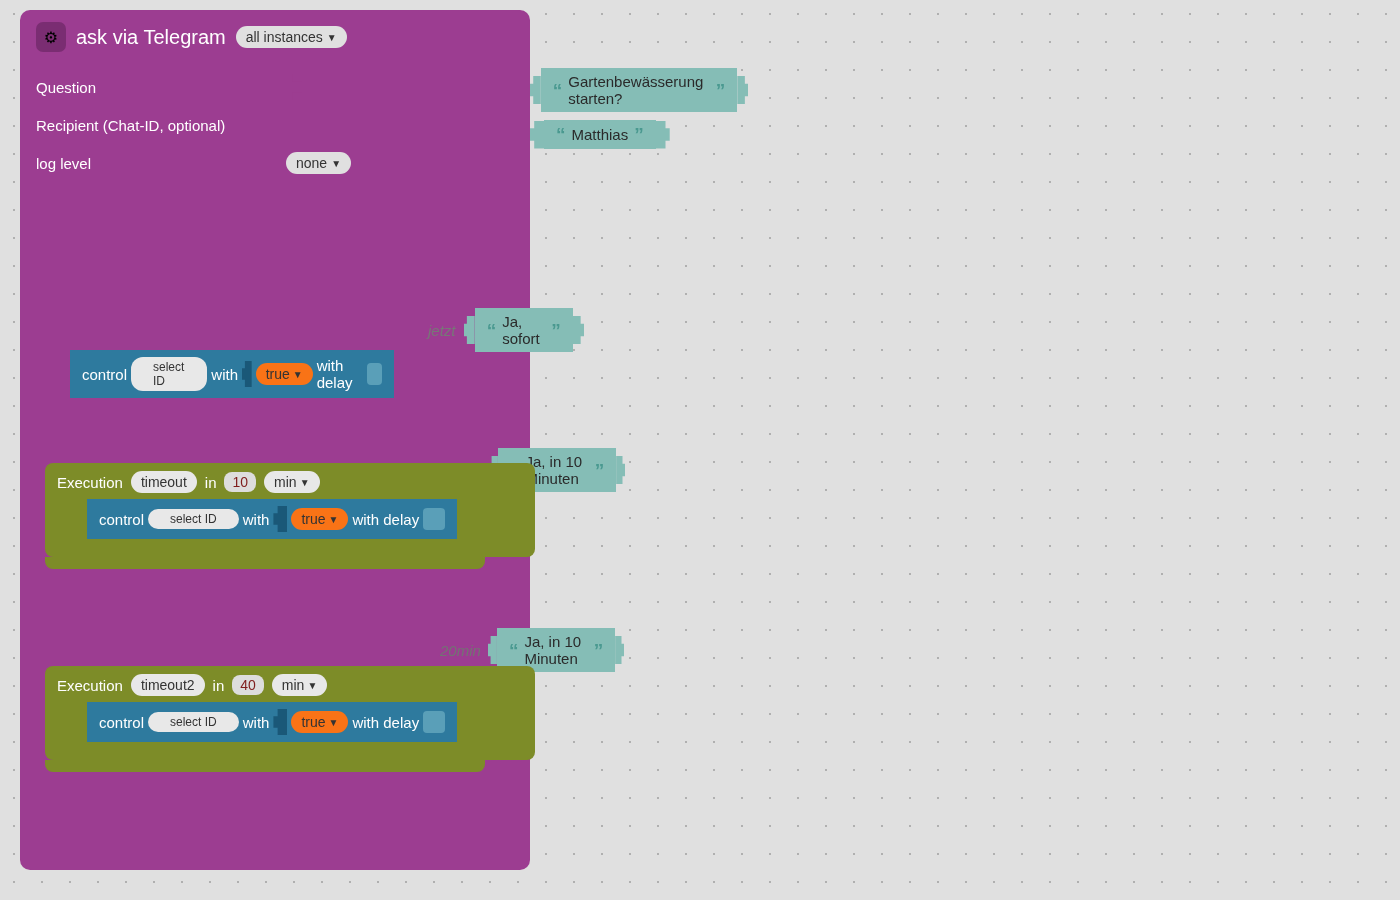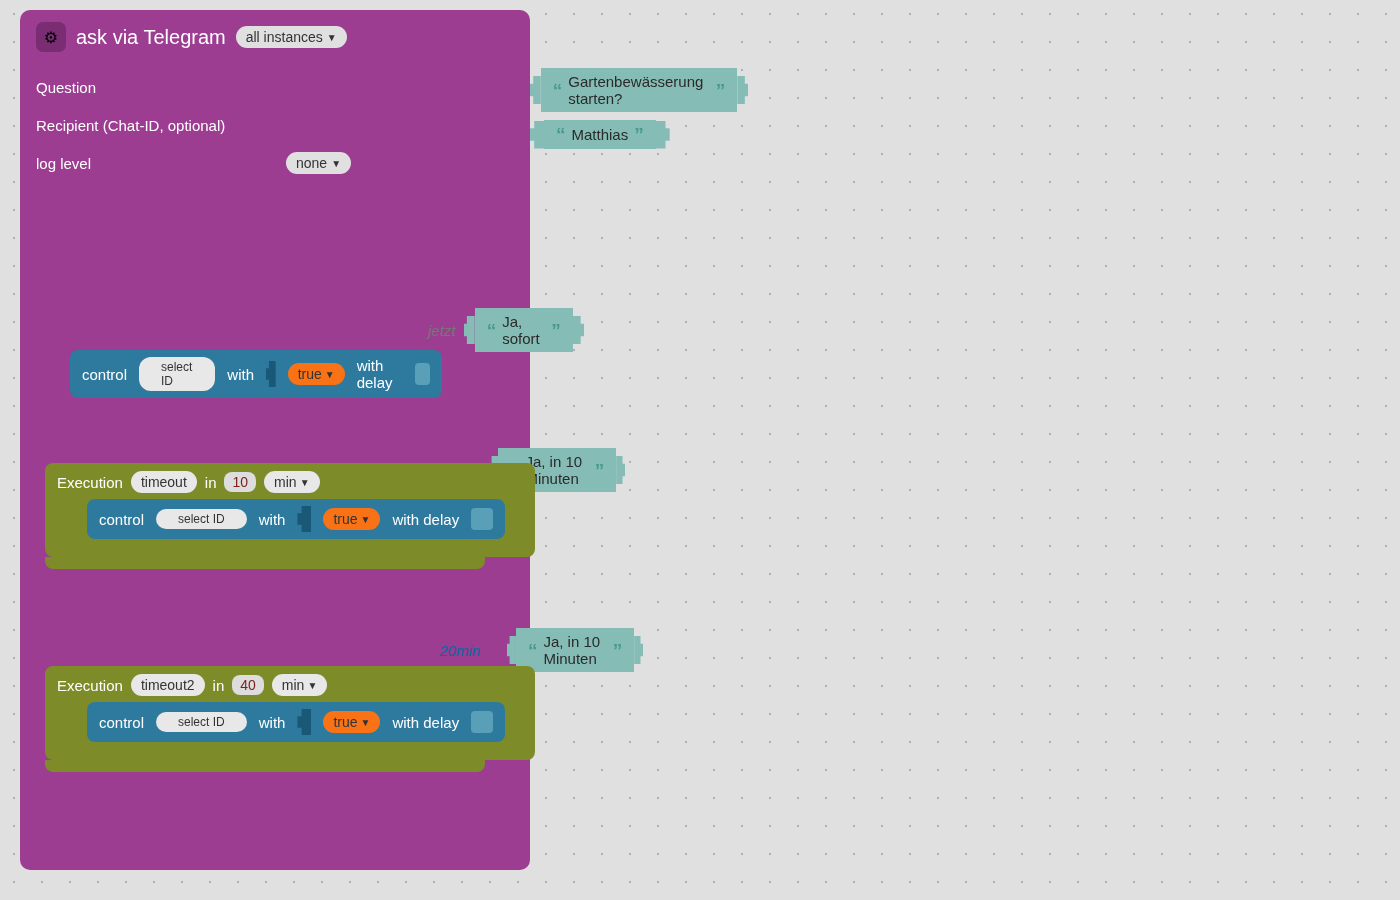--- a/index.html
+++ b/index.html
@@ -145,25 +145,25 @@
     }
 
     .sv-text {
       color: #2a2a2a;
       font-size: 15px;
     }
 
     
     .cb {
       background: #2e7a9e;
-      border-radius: 8px;
+      border-radius: 0;
       padding: 7px 12px;
       display: inline-flex;
       align-items: center;
-      gap: 12px;
+      gap: 4px;
       color: white;
       font-size: 15px;
     }
 
     .cb-select {
       background: #e8e8e8;
       color: #333;
       border-radius: 12px;
       padding: 3px 22px;
       font-size: 12px;
@@ -386,21 +386,21 @@
             <div class="cb-delay-sq"></div>
           </div>
         </div>
         <div style="height:8px;"></div>
       </div>
       
       <div style="width:440px;height:12px;background:#7d8c28;border-radius:0 0 8px 8px;"></div>
     </div>
 
     <div style="position:absolute; top:618px; left:420px; display:flex; align-items:center; gap:0;">
-      <span style="color:#0369a1; font-size:15px; padding-right:26px; font-style:italic;">20min</span>
+      <span style="color:#737373; font-size:15px; padding-right:7px; font-style:italic;">20min</span>
       <div class="sv">
         <div class="sv-left-conn"></div>
         <div class="sv-body">
           <span class="sv-quote">“</span>
           <span class="sv-text">Ja, in 10 Minuten</span>
           <span class="sv-quote">”</span>
         </div>
         <div class="sv-right-conn"></div>
       </div>
     </div>

